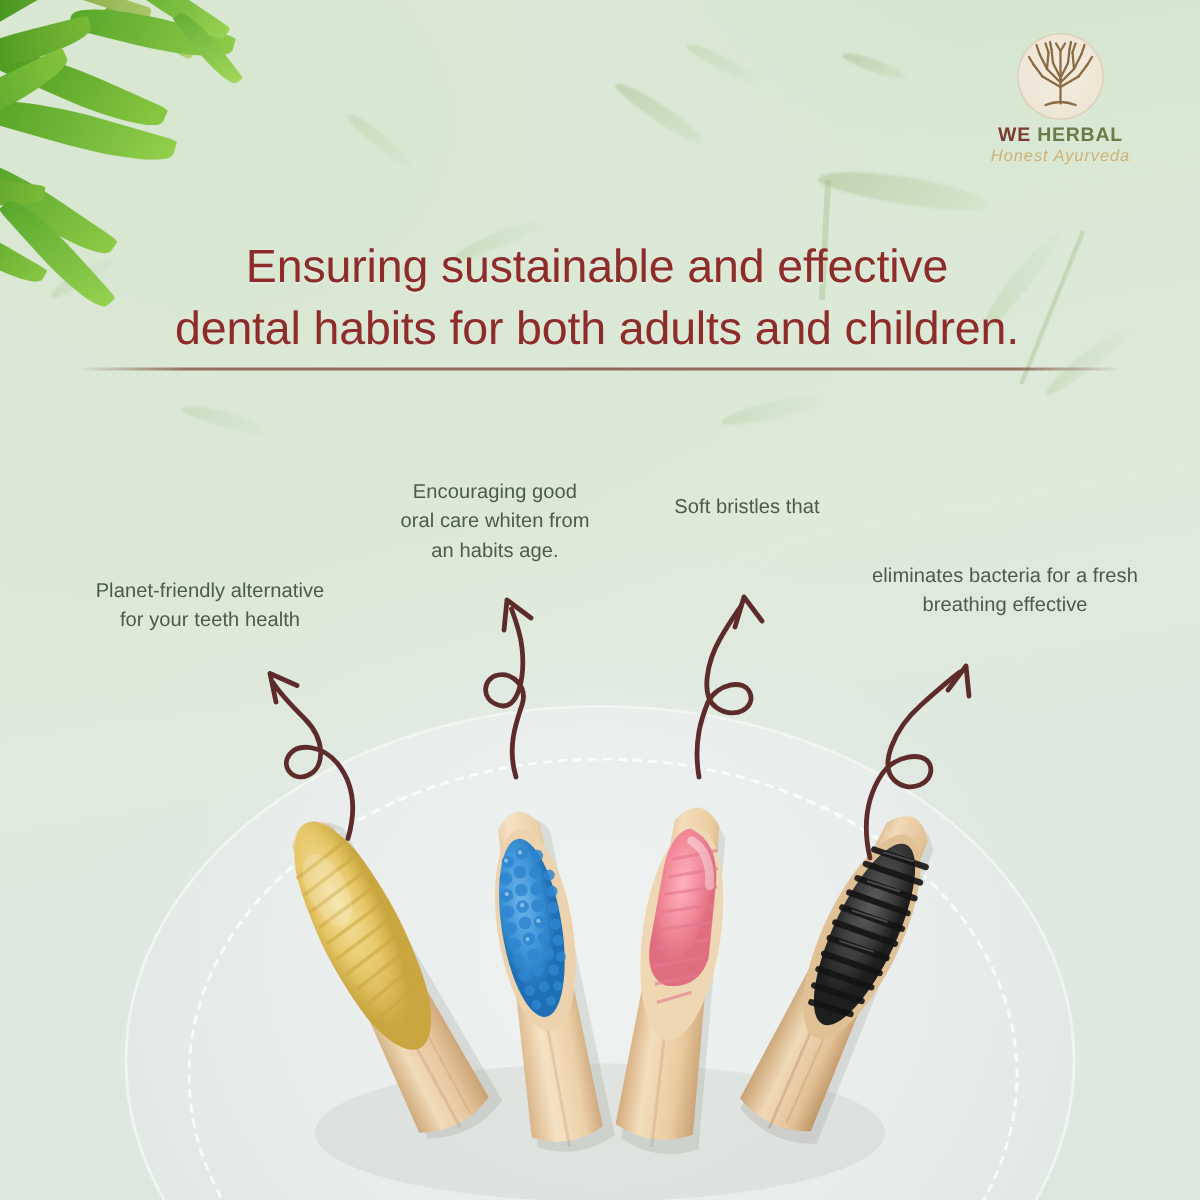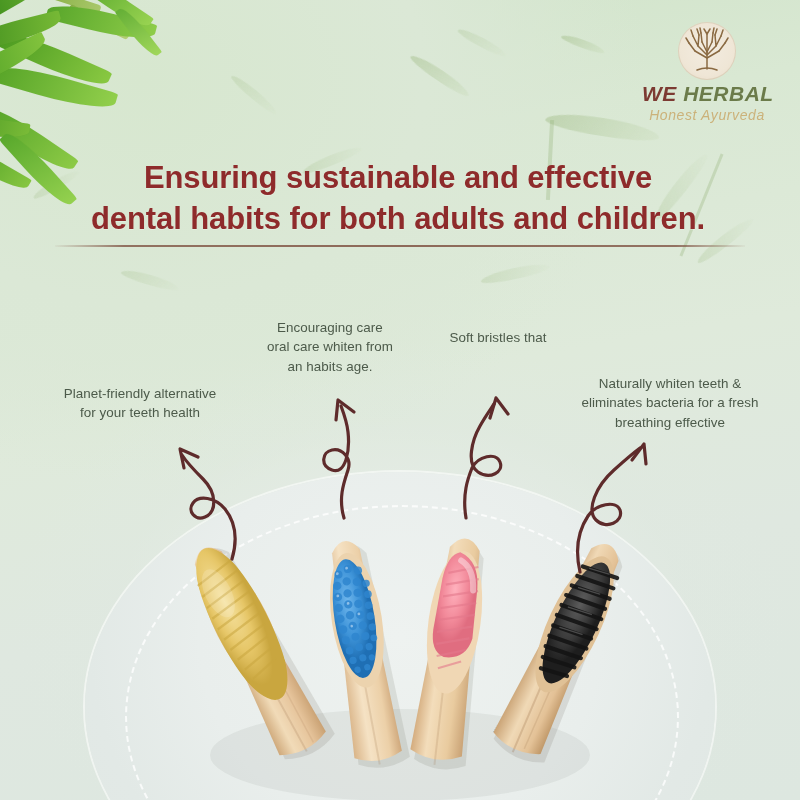--- a/index.html
+++ b/index.html
@@ -29,29 +29,29 @@
       transform-origin:0 50%;box-shadow:0 0 1px rgba(0,0,0,.05);}
   .bstem{position:absolute;border-radius:3px;}
 
   
   #logo{position:absolute;right:28px;top:22px;width:130px;text-align:center;}
   .logo-mark{width:58px;height:58px;border-radius:50%;margin:0 auto;
     background:radial-gradient(circle at 50% 46%,#f3ece0 0%,#efe6d6 62%,#e6dac6 100%);
     position:relative;box-shadow:inset 0 0 0 1px rgba(150,120,80,.18);}
   .logo-mark svg{position:absolute;left:0;top:0;}
   .logo-name{font-family:"Liberation Sans",sans-serif;font-weight:bold;
-    font-size:21px;letter-spacing:.5px;color:#7c3a32;margin-top:2px;
-    white-space:nowrap;font-style:italic;}
+    font-size:13px;letter-spacing:.5px;color:#7c3a32;margin-top:2px;
+    white-space:nowrap;}
   .logo-name .h{color:#6b7b4a;}
-  .logo-tag{font-size:14px;color:#c9a96b;letter-spacing:.6px;margin-top:1px;
+  .logo-tag{font-size:11px;color:#c9a96b;letter-spacing:.6px;margin-top:1px;
     font-style:italic;opacity:.85;}
 
   
   #headline{position:absolute;left:0;right:4px;top:158px;text-align:center;
-    color:#8e2b2b;font-weight:bold;font-size:31px;line-height:1.32;
+    color:#8e2b2b;font-weight:normal;font-size:31px;line-height:1.32;
     letter-spacing:-0.1px;padding:0 55px;box-sizing:border-box;
     text-shadow:0 1px 0 rgba(255,255,255,.25);}
   #headline .l2{display:block;}
   #divider{position:absolute;left:55px;right:55px;top:245px;height:2px;
     background:linear-gradient(90deg,rgba(140,95,80,.05) 0%,rgba(122,74,58,.75) 10%,rgba(122,74,58,.8) 50%,rgba(122,74,58,.75) 90%,rgba(140,95,80,.05) 100%);}
 
   
   #plate{position:absolute;left:85px;top:472px;width:630px;height:470px;
     border-radius:50%;
     background:radial-gradient(ellipse at 50% 35%,#eef2f0 0%,#e9eeec 45%,#e2e9e6 70%,rgba(226,233,230,.55) 100%);
@@ -337,21 +337,21 @@
     <div>for your teeth health</div>
   </div>
   <svg class="arrow" style="left:155px;top:435px;" width="120" height="130" viewBox="0 0 120 130">
     <g fill="none" stroke="#5e2b2b" stroke-width="3.2" stroke-linecap="round">
       <path d="M77,124 C84,100 78,84 70,74 C60,62 44,60 38,68 C32,76 40,86 50,82 C62,77 62,58 48,44 C40,36 32,28 27,20"></path>
       <path d="M25,14 L29,33 M25,14 L43,22"></path>
     </g>
   </svg>
 
   <div class="callout" style="left:240px;top:318px;width:180px;">
-    <div>Encouraging care</div>
+    <div>Encouraging good</div>
     <div>oral care whiten from</div>
     <div>an habits age.</div>
   </div>
   <svg class="arrow" style="left:308px;top:388px;" width="110" height="135" viewBox="0 0 110 135">
     <g fill="none" stroke="#5e2b2b" stroke-width="3.2" stroke-linecap="round">
       <path d="M36,130 C30,110 36,94 40,82 C44,70 34,60 24,62 C14,64 12,78 24,82 C38,87 42,62 40,44 C39,34 36,26 33,18"></path>
       <path d="M30,12 L28,32 M30,12 L46,24"></path>
     </g>
   </svg>
 
@@ -359,21 +359,20 @@
     <div>Soft bristles that</div>
   </div>
   <svg class="arrow" style="left:448px;top:388px;" width="110" height="135" viewBox="0 0 110 135">
     <g fill="none" stroke="#5e2b2b" stroke-width="3.2" stroke-linecap="round">
       <path d="M18,130 C14,106 20,90 24,80 C30,68 48,64 52,74 C56,84 42,92 30,84 C18,76 24,52 32,38 C37,29 42,22 46,16"></path>
       <path d="M48,10 L42,30 M48,10 L60,26"></path>
     </g>
   </svg>
 
   <div class="callout" style="left:566px;top:374px;width:208px;">
-    <div>Naturally whiten teeth &amp;</div>
     <div>eliminates bacteria for a fresh</div>
     <div>breathing effective</div>
   </div>
   <svg class="arrow" style="left:558px;top:436px;" width="120" height="140" viewBox="0 0 120 140">
     <g fill="none" stroke="#5e2b2b" stroke-width="3.2" stroke-linecap="round">
       <path d="M22,136 C16,110 22,92 30,80 C38,68 58,64 62,74 C66,86 48,94 38,84 C28,74 38,50 56,34 C66,25 74,18 82,12"></path>
       <path d="M86,8 L74,24 M86,8 L88,28"></path>
     </g>
   </svg>
 

